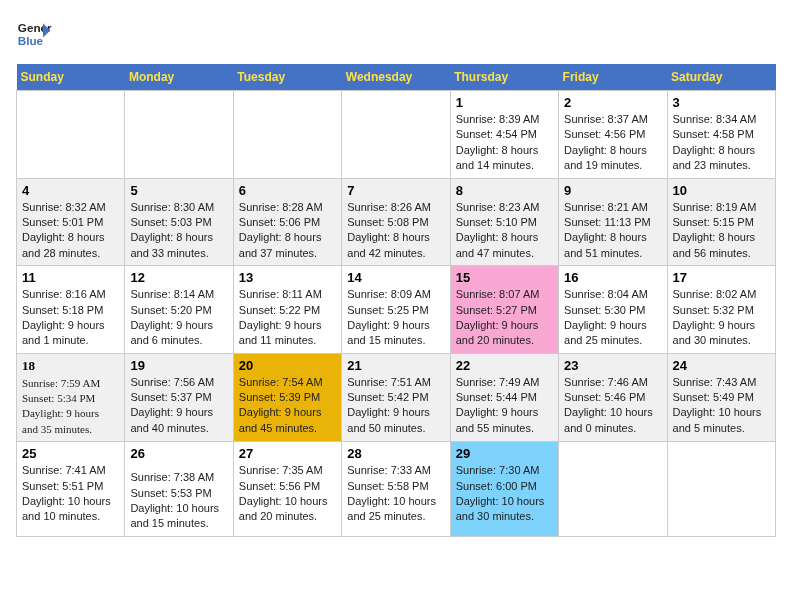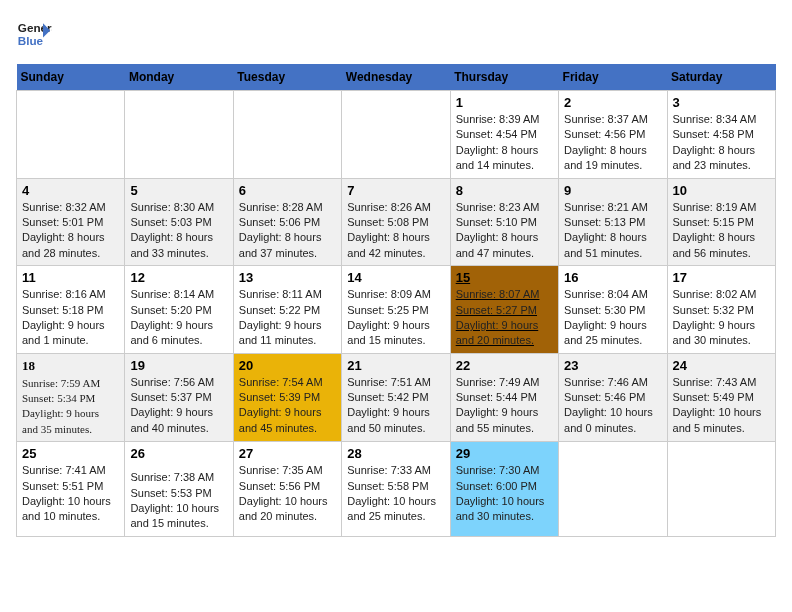--- a/index.html
+++ b/index.html
@@ -37,21 +37,21 @@
       font-size: 15px;
       color: #444;
     }
     table {
       width: 100%;
       border-collapse: collapse;
       font-size: 11px;
     }
     thead tr th {
       background: #4472C4;
-      color: #000000;
+      color: #fde047;
       padding: 6px 4px;
       text-align: left;
       font-weight: bold;
       font-size: 12px;
     }
     tbody tr td {
       border: 1px solid #ccc;
       vertical-align: top;
       padding: 4px 5px;
       min-height: 80px;
@@ -169,21 +169,21 @@
         <td style="background-color: rgb(240, 240, 240);">
           <span class="day-num">8</span>
           <div class="day-info" style="white-space: pre-line;">Sunrise: 8:23 AM
 Sunset: 5:10 PM
 Daylight: 8 hours
 and 47 minutes.</div>
         </td>
         <td style="background-color: rgb(240, 240, 240);">
           <span class="day-num">9</span>
           <div class="day-info" style="white-space: pre-line;">Sunrise: 8:21 AM
-Sunset: 5:13 PM
+Sunset: 11:13 PM
 Daylight: 8 hours
 and 51 minutes.</div>
         </td>
         <td style="background-color: rgb(240, 240, 240);">
           <span class="day-num">10</span>
           <div class="day-info" style="white-space: pre-line;">Sunrise: 8:19 AM
 Sunset: 5:15 PM
 Daylight: 8 hours
 and 56 minutes.</div>
         </td>
@@ -210,21 +210,21 @@
 Daylight: 9 hours
 and 11 minutes.</div>
         </td>
         <td style="background-color: rgb(255, 255, 255);">
           <span class="day-num">14</span>
           <div class="day-info" style="white-space: pre-line;">Sunrise: 8:09 AM
 Sunset: 5:25 PM
 Daylight: 9 hours
 and 15 minutes.</div>
         </td>
-        <td style="background-color: #a16207; text-decoration: underline;">
+        <td style="background-color: #f9a8d4;">
           <span class="day-num">15</span>
           <div class="day-info" style="white-space: pre-line;">Sunrise: 8:07 AM
 Sunset: 5:27 PM
 Daylight: 9 hours
 and 20 minutes.</div>
         </td>
         <td style="background-color: rgb(255, 255, 255);">
           <span class="day-num">16</span>
           <div class="day-info" style="white-space: pre-line;">Sunrise: 8:04 AM
 Sunset: 5:30 PM

